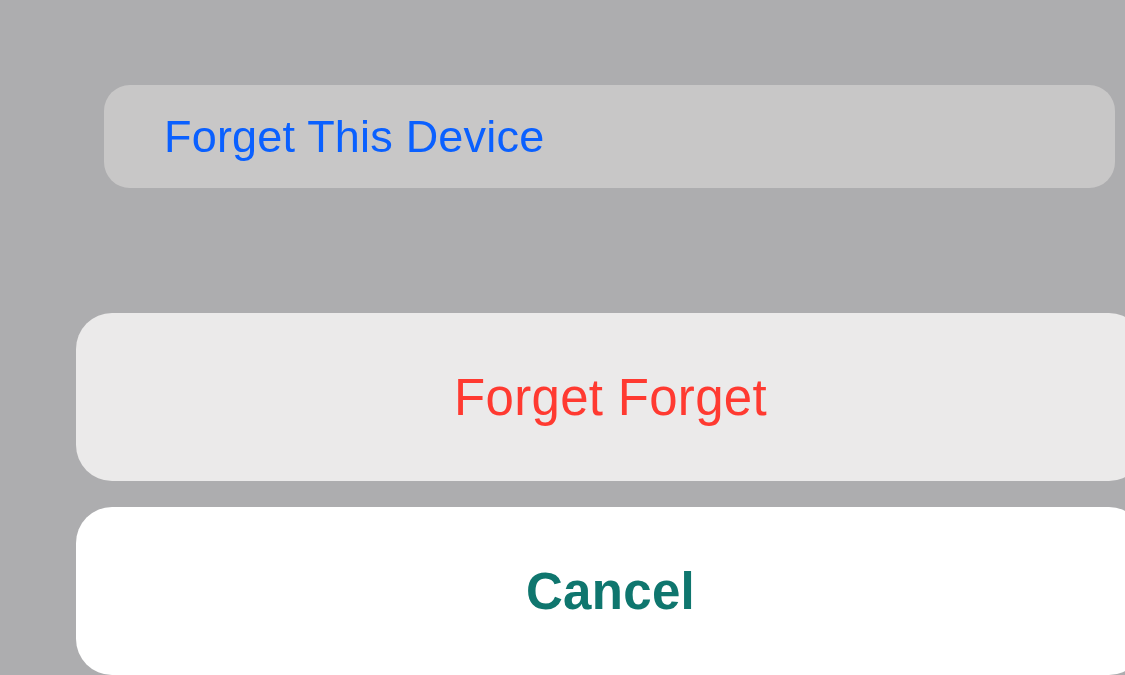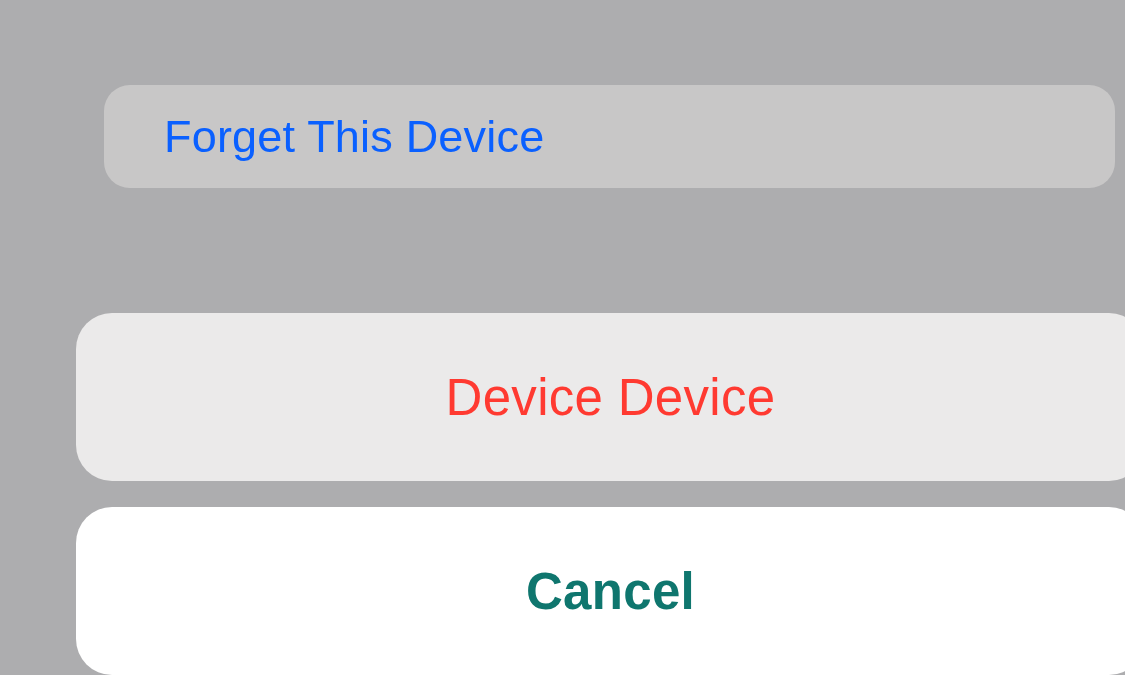--- a/index.html
+++ b/index.html
@@ -81,18 +81,18 @@
     }
   </style>
 </head>
 <body>
 
 <div class="list-item">
   <span class="list-item-label">Forget This Device</span>
 </div>
 
 <div class="action-sheet-button">
-  <span class="action-sheet-button-label">Device Device</span>
+  <span class="action-sheet-button-label">Forget Forget</span>
 </div>
 
 <div class="cancel-button">
   <span class="cancel-button-label">Cancel</span>
 </div>
 
 </body></html>

